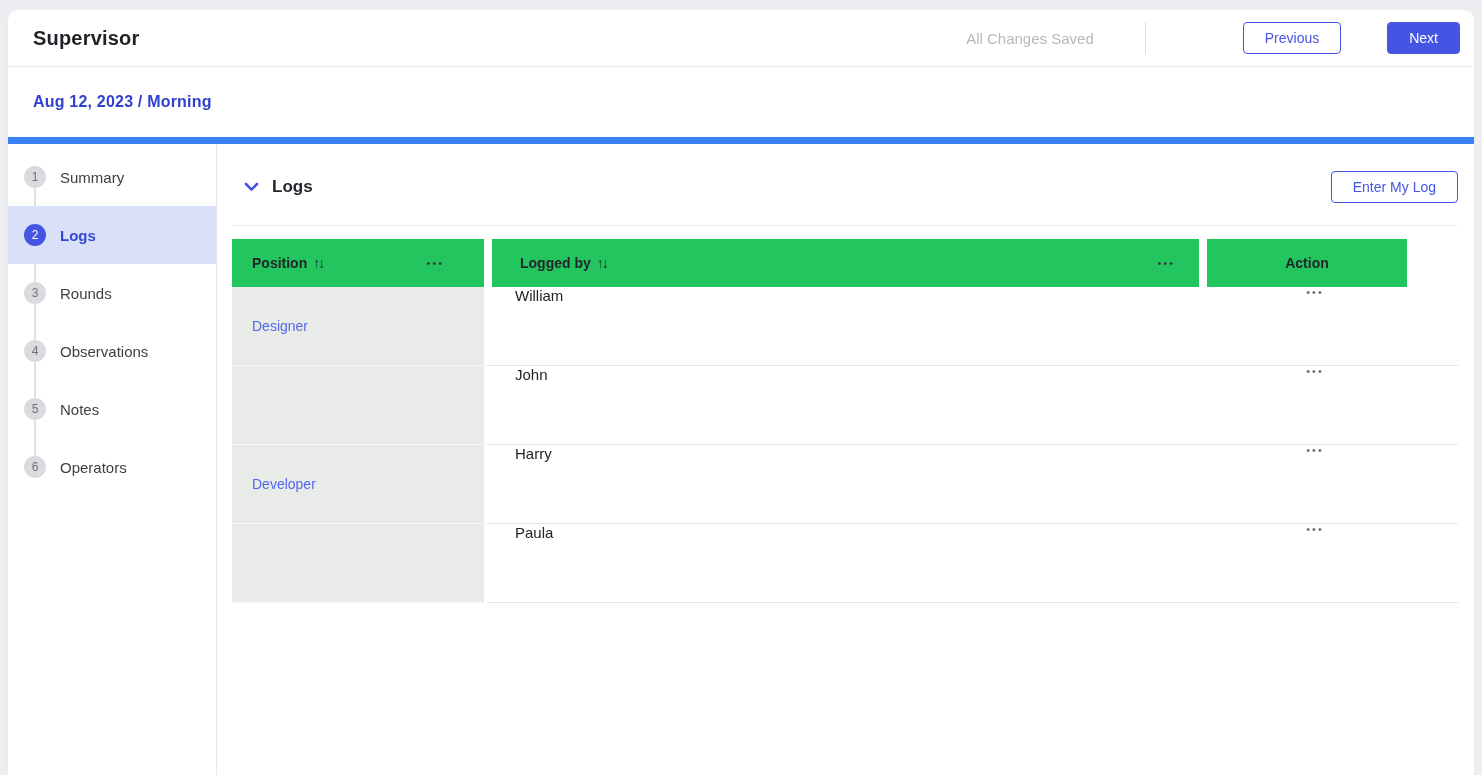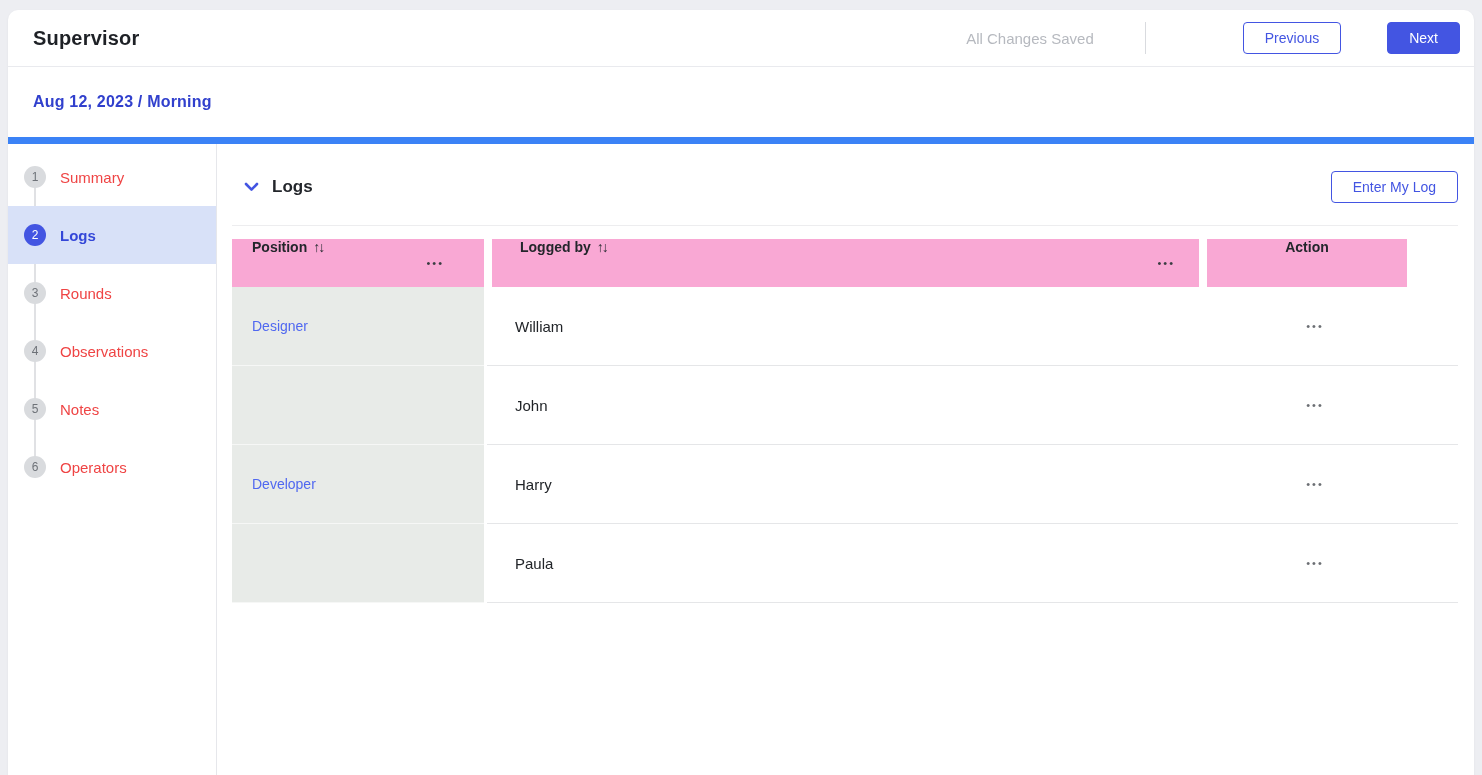--- a/index.html
+++ b/index.html
@@ -60,36 +60,36 @@
   .step {
     height: 58px; display: flex; align-items: center;
     padding-left: 16px; position: relative; cursor: pointer;
   }
   .step-num {
     width: 22px; height: 22px; border-radius: 50%;
     background: #d9dbde; color: #6e7278; font-size: 12px;
     display: flex; align-items: center; justify-content: center;
     position: relative; z-index: 1; flex: 0 0 22px;
   }
-  .step-label { margin-left: 14px; font-size: 15px; color: #ef4444; }
+  .step-label { margin-left: 14px; font-size: 15px; color: #404040; }
   .step.active { background: #d8e1f8; }
   .step.active .step-num { background: #4355e2; color: #fff; }
   .step.active .step-label { color: #3447d8; font-weight: 700; }
   
   .main { flex: 1; padding: 0 16px 0 15px; display: flex; flex-direction: column; min-width: 0; }
   .section-header { display: flex; align-items: center; margin-top: 26px; height: 34px; padding-left: 12px; }
   .chevron-wrap { display: flex; align-items: center; cursor: pointer; }
   .section-title { font-size: 17px; font-weight: 700; color: #23262b; margin-left: 13px; }
   .section-header .btn-outline { margin-left: auto; }
   .section-rule { height: 1px; background: #ededef; margin-top: 21px; }
   
   .table { margin-top: 13px; }
   .thead { display: flex; height: 48px; gap: 8px; }
   .th {
-    background: #f9a8d4; display: flex; 
+    background: #22c55e; display: flex; align-items: center;
     font-size: 14px; font-weight: 700; color: #23262b;
   }
   .th-pos { width: 252px; flex: 0 0 252px; padding: 0 40px 0 20px; cursor: pointer; }
   .th-logged { flex: 1; padding: 0 24px 0 28px; cursor: pointer; }
   .th-action { width: 200px; flex: 0 0 200px; justify-content: center; }
   .th-end { width: 43px; flex: 0 0 43px; }
   .sort { margin-left: 6px; font-weight: 400; font-size: 14px; letter-spacing: -2px; color: #2a2d33; }
   .flex-spacer { flex: 1; }
   .more {
     background: none; border: none; cursor: pointer; padding: 0;
@@ -97,21 +97,21 @@
     font-family: "Liberation Sans", sans-serif;
   }
   .trow { display: flex; height: 79px; gap: 3px; }
   .pos-cell {
     width: 252px; flex: 0 0 252px; background: #e8ebe8;
     display: flex; align-items: center; padding-left: 20px;
     border-bottom: 1px solid #f6f7f6;
   }
   .pos-link { color: #5068f0; font-size: 14px; cursor: pointer; }
   .row-right {
-    flex: 1; display: flex; align-items: center;
+    flex: 1; display: flex; align-items: flex-start;
     border-bottom: 1px solid #e5e6e8; padding-left: 28px; min-width: 0;
   }
   .name { flex: 1; font-size: 15px; color: #212428; }
   .row-action { width: 200px; flex: 0 0 200px; display: flex; justify-content: center; }
   .row-action .more { color: #6b6e73; }
   .row-end { width: 43px; flex: 0 0 43px; }
 </style>
 </head>
 <body>
 

